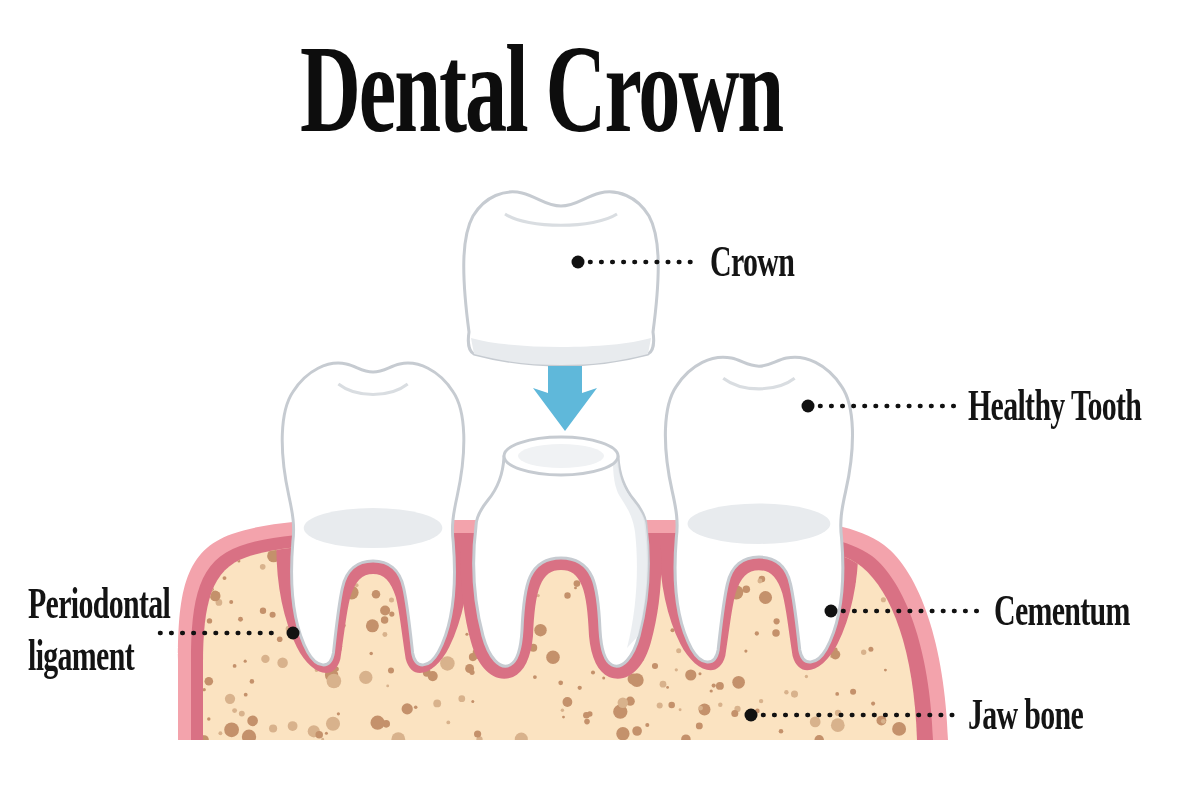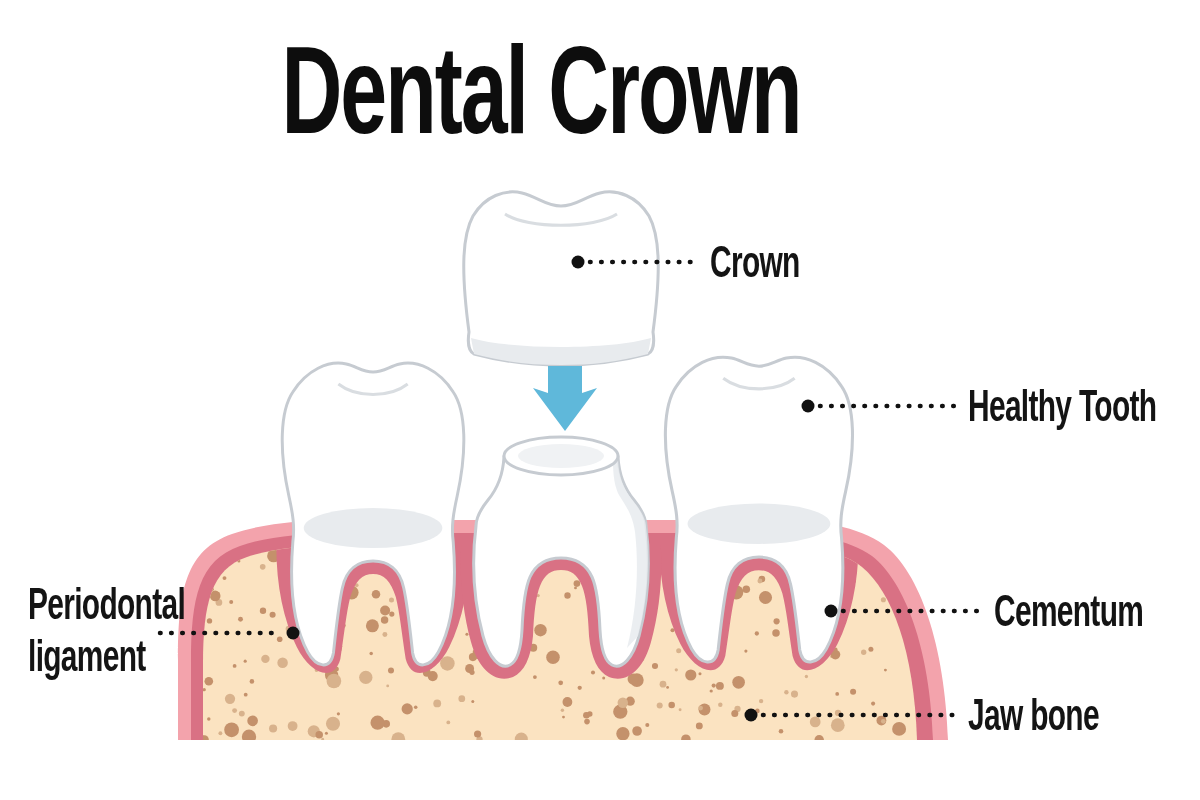--- a/index.html
+++ b/index.html
@@ -1,17 +1,17 @@
 <!DOCTYPE html>
 <html><head>
 <meta charset="utf-8">
 <style>
   html,body{margin:0;padding:0;background:#ffffff;}
   .stage{position:relative;width:1200px;height:800px;background:#ffffff;overflow:hidden;
-         font-family:Liberation Sans, sans-serif;}
+         font-family:Liberation Serif, serif;}
   .art{position:absolute;left:0;top:0;width:1200px;height:800px;}
   .title{position:absolute;top:28px;left:0;width:1082px;margin:0;text-align:center;
          font-size:124px;line-height:1.0;font-weight:bold;letter-spacing:-3px;color:#0d0d0d;
          transform:scaleX(.68);transform-origin:center top;white-space:nowrap;}
   .label{position:absolute;font-size:44px;font-weight:bold;letter-spacing:-1px;color:#141414;
          line-height:1.18;transform:translateY(-50%) scaleX(.68);transform-origin:left center;
          white-space:nowrap;}
   .label.wrap{white-space:normal;width:240px;}
 </style>
 </head>

